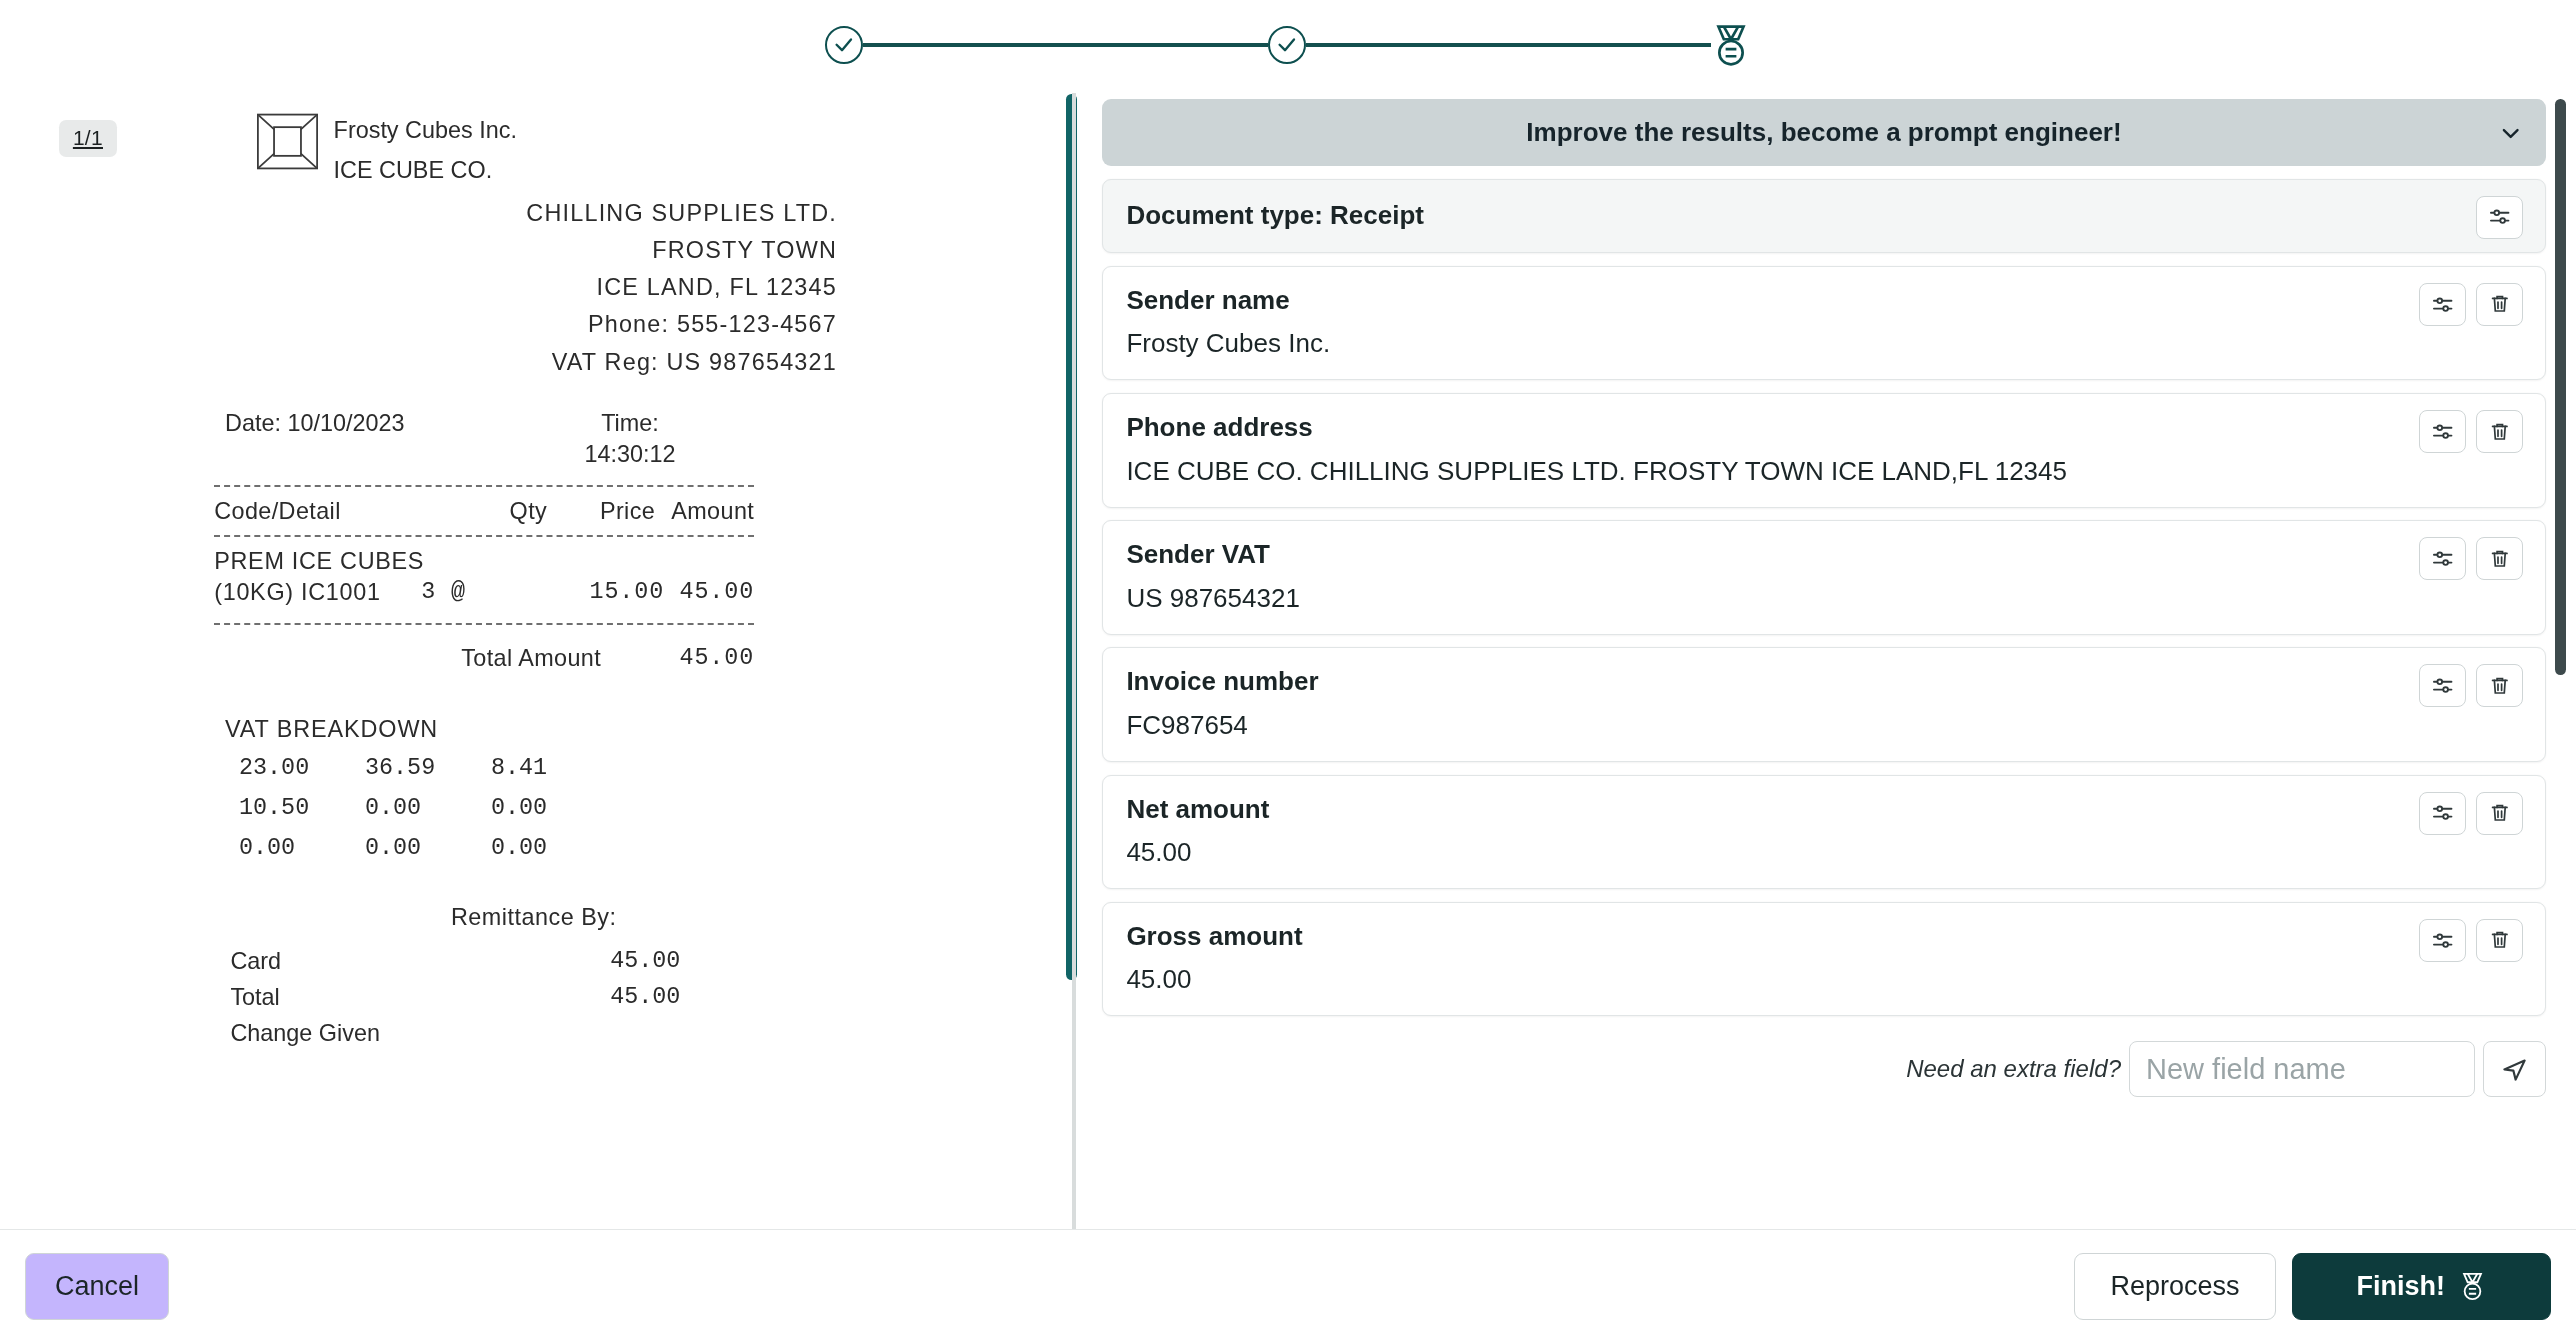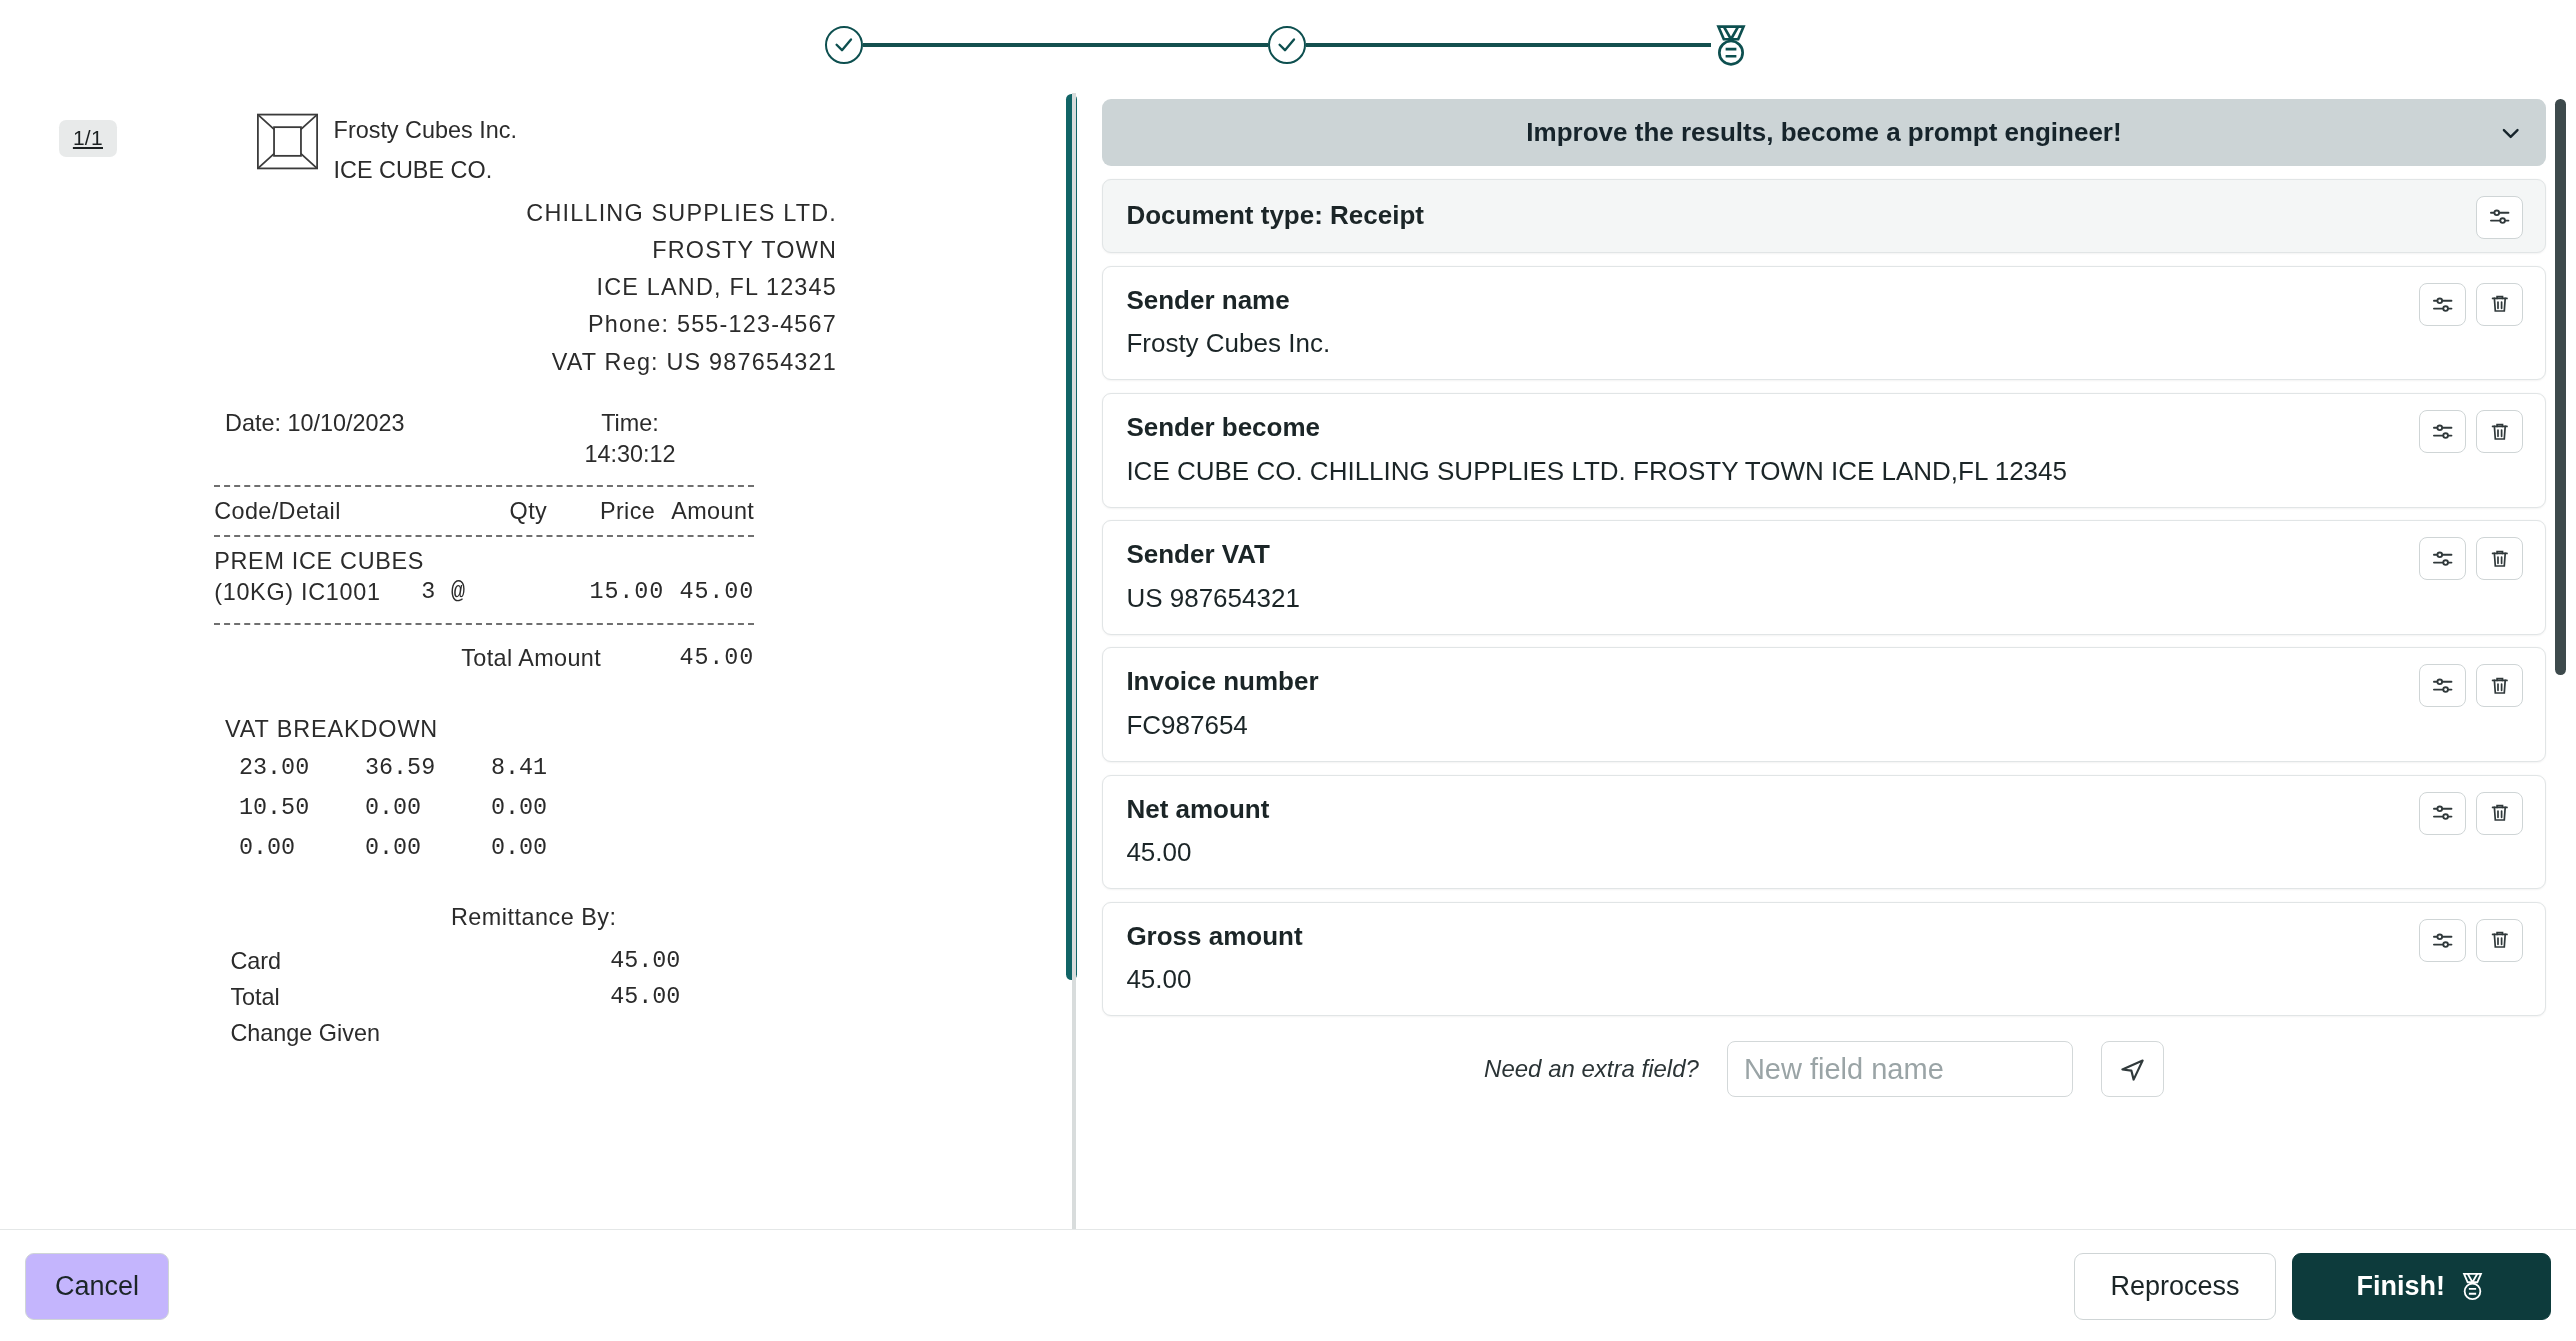--- a/index.html
+++ b/index.html
@@ -146,22 +146,22 @@
     border: 1.8px solid #cfd5d6; border-radius: 8px;
     background: #fff;
     display: flex; align-items: center; justify-content: center;
   }
   .icon-btn.edit { right: 79px; }
   .icon-btn.trash { right: 21.6px; }
   .doctype .icon-btn.edit { right: 21.6px; }
 
   .extra-row {
     margin-top: 25px;
-    display: flex; align-items: center; justify-content: center;
-    gap: 28px;
+    display: flex; align-items: center; justify-content: flex-end;
+    gap: 8px;
   }
   .extra-label { font-size: 24px; font-style: italic; color: #2b3436; }
   .extra-input {
     width: 346px; height: 56px;
     border: 1.8px solid #d3d8d9; border-radius: 8px;
     background: #fff;
     font-size: 29px; color: #8b9698;
     padding: 0 16px;
     font-family: "Liberation Sans", sans-serif;
   }
@@ -364,21 +364,21 @@
       <svg width="21.6" height="21.6" viewBox="0 0 24 24" fill="none" stroke="#30393b" stroke-width="1.9" stroke-linecap="round">
         <path d="M4 6 H20"></path>
           <path d="M9 6 V4 H15 V6"></path>
           <path d="M6 6 L7 20 H17 L18 6"></path>
           <path d="M10 10 V17 M14 10 V17"></path>
       </svg>
     </div>
   </div>
 
   <div class="field-card">
-    <div class="f-label">Sender become</div>
+    <div class="f-label">Phone address</div>
     <div class="f-value">ICE CUBE CO. CHILLING SUPPLIES LTD. FROSTY TOWN ICE LAND,FL 12345</div>
     <div class="icon-btn edit">
       <svg width="23.4" height="23.4" viewBox="0 0 24 24" fill="none" stroke="#30393b" stroke-width="1.9" stroke-linecap="round">
         <line x1="3" y1="8" x2="21" y2="8"></line>
           <line x1="3" y1="16" x2="21" y2="16"></line>
         <circle cx="9" cy="8" r="2.4" fill="#fff"></circle>
           <circle cx="15" cy="16" r="2.4" fill="#fff"></circle>
       </svg>
     </div>
     <div class="icon-btn trash">

